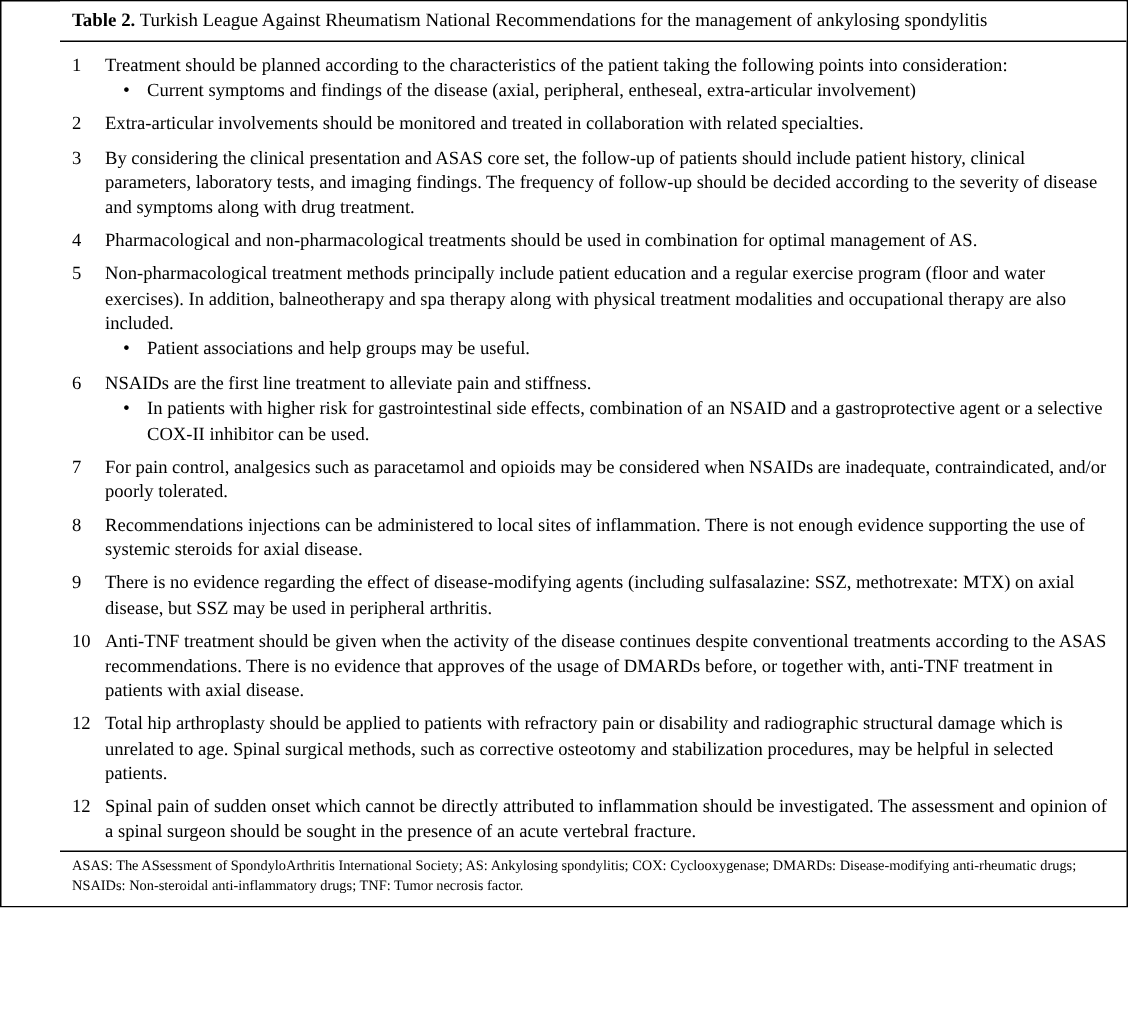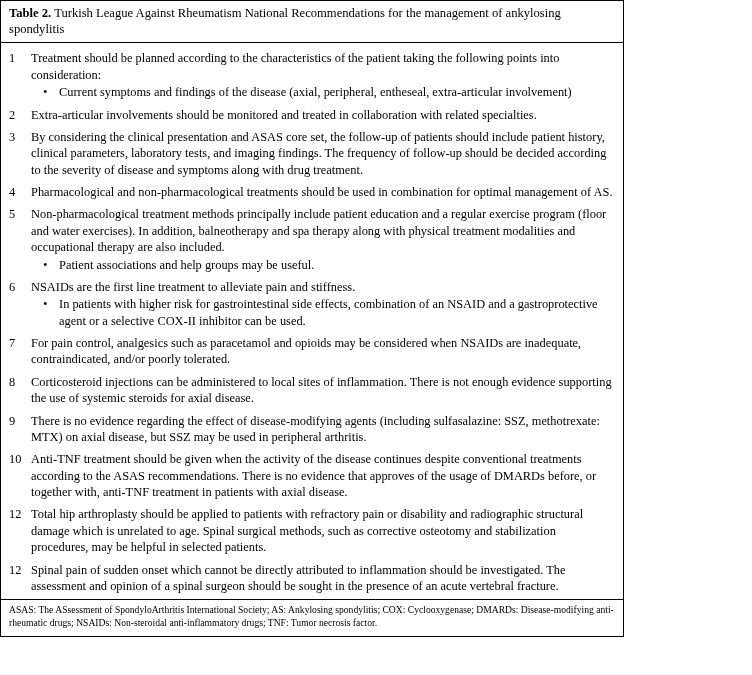--- a/index.html
+++ b/index.html
@@ -5,24 +5,25 @@
   html, body {
     margin: 0;
     padding: 0;
     background: #ffffff;
   }
   body {
     font-family: "Liberation Serif", serif;
     color: #000000;
   }
   .table-wrap {
-    width: 624px;
+    width: 752px;
     box-sizing: border-box;
     border: 1px solid #000000;
     background: #ffffff;
+    padding-left: 39px;
   }
   .caption {
     padding: 5px 8px 5px 8px;
     font-size: 12.6px;
     line-height: 1.25;
     border-bottom: 1px solid #000000;
     background: #ffffff;
   }
   .caption .label {
     font-weight: bold;
@@ -141,21 +142,21 @@
     <div class="row">
       <div class="num">7</div>
       <div class="body">
         <p>For pain control, analgesics such as paracetamol and opioids may be considered when NSAIDs are inadequate, contraindicated, and/or poorly tolerated.</p>
       </div>
     </div>
 
     <div class="row">
       <div class="num">8</div>
       <div class="body">
-        <p>Corticosteroid injections can be administered to local sites of inflammation. There is not enough evidence supporting the use of systemic steroids for axial disease.</p>
+        <p>Recommendations injections can be administered to local sites of inflammation. There is not enough evidence supporting the use of systemic steroids for axial disease.</p>
       </div>
     </div>
 
     <div class="row">
       <div class="num">9</div>
       <div class="body">
         <p>There is no evidence regarding the effect of disease-modifying agents (including sulfasalazine: SSZ, methotrexate: MTX) on axial disease, but SSZ may be used in peripheral arthritis.</p>
       </div>
     </div>
 

